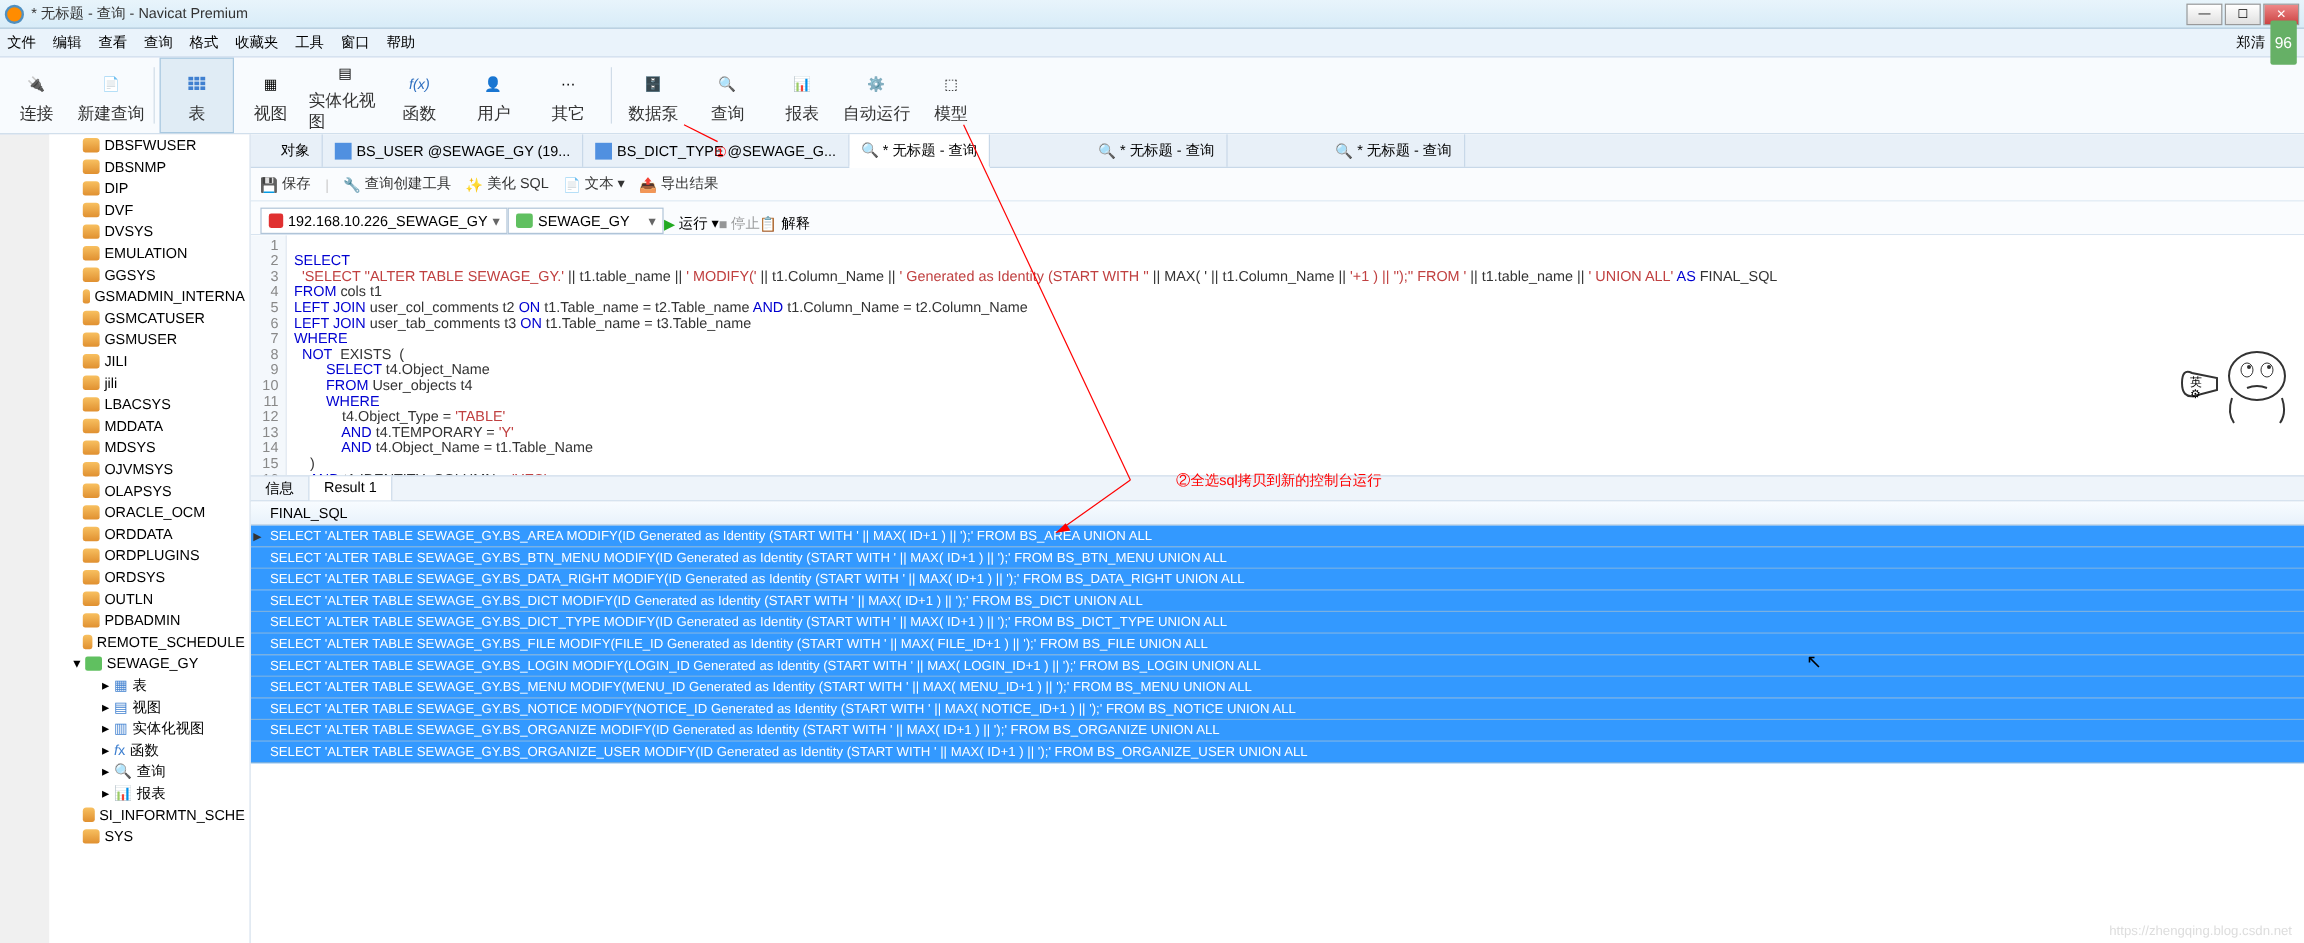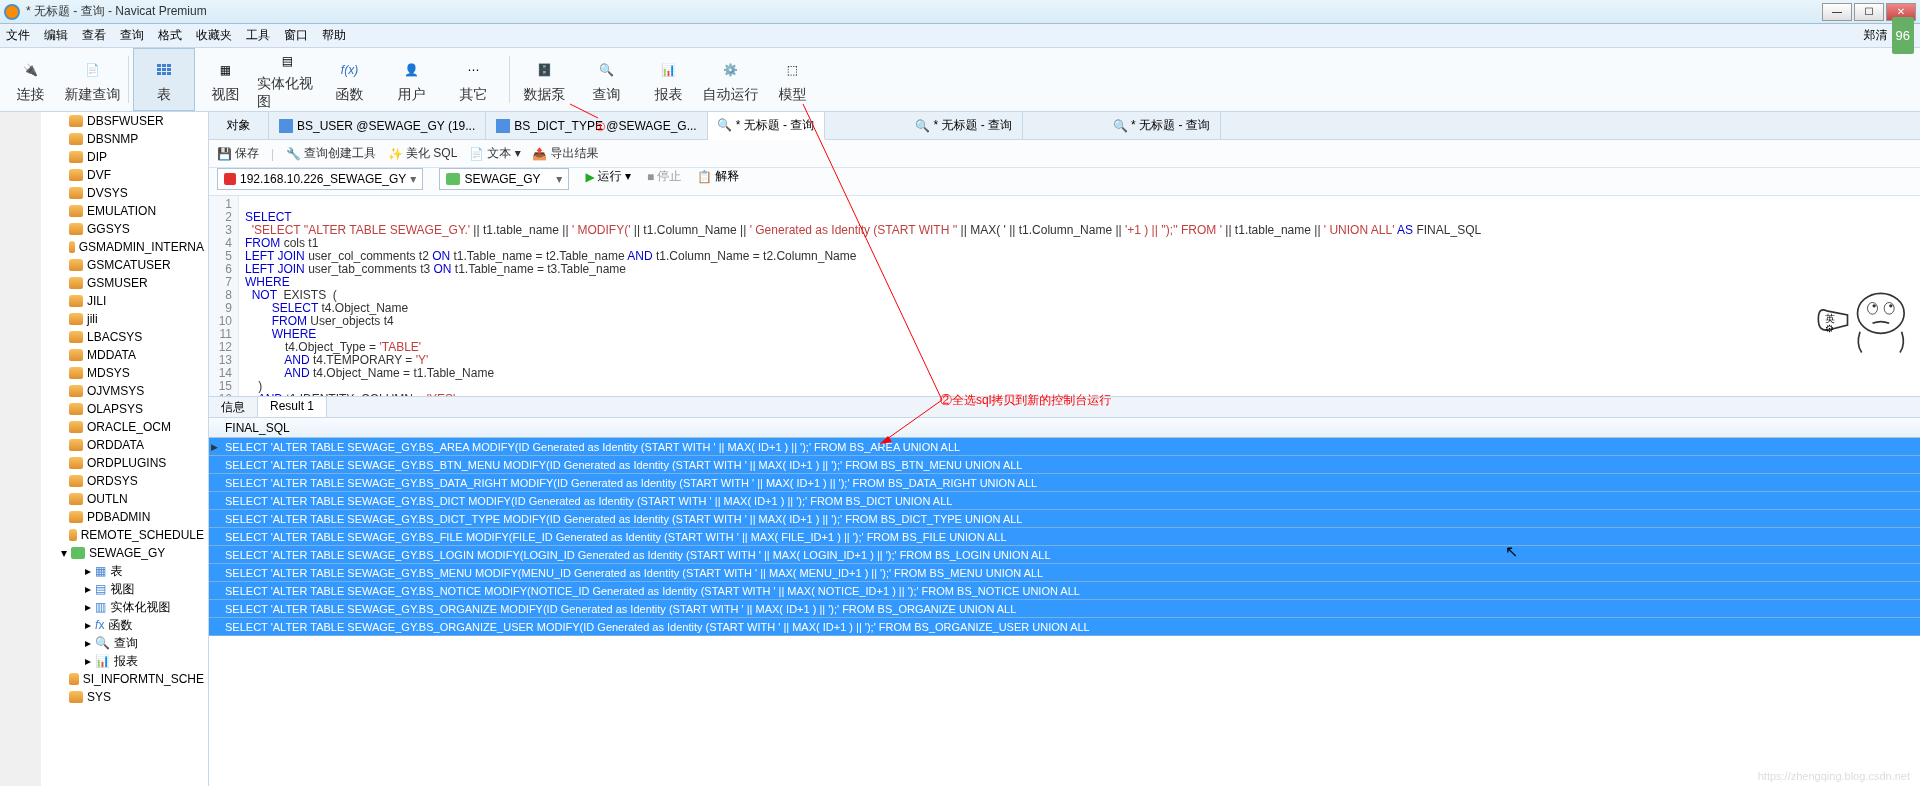--- a/index.html
+++ b/index.html
@@ -40,21 +40,21 @@
 .tabs { height: 28px; display:flex; background:#e8f0f8; border-bottom:1px solid #c8d8e8; }
 .tab { display:flex; align-items:center; gap:4px; padding: 0 10px; border-right:1px solid #c8d8e8; cursor:pointer; position:relative; }
 .tab.active { background:#fff; border-bottom:2px solid #fff; margin-bottom:-1px; }
 .tab .ic { width:14px; height:14px; }
 
 
 .qtb { height: 28px; background:#fafcfe; border-bottom:1px solid #d8e4f0; display:flex; align-items:center; padding:0 8px; gap:12px; }
 .qtb .item { display:flex; align-items:center; gap:3px; cursor:pointer; color:#333; }
 
 
-.connrow { height: 28px; background:#fafcfe; border-bottom:1px solid #d8e4f0; display:flex; align-items:flex-start; padding:0 8px; gap:16px; }
+.connrow { height: 28px; background:#fafcfe; border-bottom:1px solid #d8e4f0; display:flex; align-items:flex-end; padding:0 8px; gap:0; }
 .combo { height: 22px; border:1px solid #b0c4d8; background:#fff; display:flex; align-items:center; padding:0 6px; gap:4px; cursor:pointer; min-width:180px; }
 .combo .dd { margin-left:auto; color:#666; }
 .run-btn { display:flex; align-items:center; gap:3px; cursor:pointer; }
 
 
 .editor { height: 200px; background:#fff; display:flex; font-family: Consolas, monospace; font-size:12px; position:relative; overflow:hidden; }
 .gutter { width: 30px; background:#f4f8fc; border-right:1px solid #e0e8f0; text-align:right; padding:2px 6px 0 0; color:#888; line-height:13px; }
 .code { flex:1; padding:2px 6px; white-space:pre; line-height:13px; color:#333; overflow:hidden; }
 .kw { color:#0000d0; }
 .str { color:#c04040; }
@@ -301,21 +301,21 @@
       </div>
       <div class="node">
         <span class="db-ic"></span> 
         <span>SYS</span>
       </div>
     </div>
 
   <div class="content">
 
     <div class="tabs">
-      <div class="tab" style="width:60px;justify-content:center;">
+      <div class="tab" style="width:60px;justify-content:flex-end;">
           <span>对象</span>
         </div>
       <div class="tab">
           <span class="tbl-ic ic"></span>
           <span>BS_USER @SEWAGE_GY (19...</span>
         </div>
       <div class="tab">
           <span class="tbl-ic ic"></span>
           <span>BS_DICT_TYPE @SEWAGE_G...</span>
         </div>
@@ -405,21 +405,21 @@
           <div class="resrow">SELECT 'ALTER TABLE SEWAGE_GY.BS_MENU MODIFY(MENU_ID Generated as Identity (START WITH ' || MAX( MENU_ID+1 ) || ');' FROM BS_MENU UNION ALL</div>
           <div class="resrow">SELECT 'ALTER TABLE SEWAGE_GY.BS_NOTICE MODIFY(NOTICE_ID Generated as Identity (START WITH ' || MAX( NOTICE_ID+1 ) || ');' FROM BS_NOTICE UNION ALL</div>
           <div class="resrow">SELECT 'ALTER TABLE SEWAGE_GY.BS_ORGANIZE MODIFY(ID Generated as Identity (START WITH ' || MAX( ID+1 ) || ');' FROM BS_ORGANIZE UNION ALL</div>
           <div class="resrow">SELECT 'ALTER TABLE SEWAGE_GY.BS_ORGANIZE_USER MODIFY(ID Generated as Identity (START WITH ' || MAX( ID+1 ) || ');' FROM BS_ORGANIZE_USER UNION ALL</div>
         </div>
     </div>
   </div>
 </div>
 
 <div class="anno" style="left:595px; top:120px;">①</div>
-<div class="anno" style="left:940px; top:392px;">②全选sql拷贝到新的控制台运行</div>
+<div class="anno" style="left:980px; top:392px;">②全选sql拷贝到新的控制台运行</div>
 <svg style="position:absolute;left:0;top:0;pointer-events:none;z-index:99;" width="1920" height="786">
   <line x1="598" y1="118" x2="570" y2="104" stroke="#ff0000" stroke-width="1"></line>
   <line x1="803" y1="104" x2="942" y2="400" stroke="#ff0000" stroke-width="1"></line>
   <line x1="942" y1="400" x2="880" y2="444" stroke="#ff0000" stroke-width="1"></line>
   <polygon points="880,444 888,436 892,442" fill="#ff0000"></polygon>
 </svg>
 
 <div class="watermark">https://zhengqing.blog.csdn.net</div>
 
 <div class="cursor-arrow" style="left:1505px; top:542px;">↖</div>

